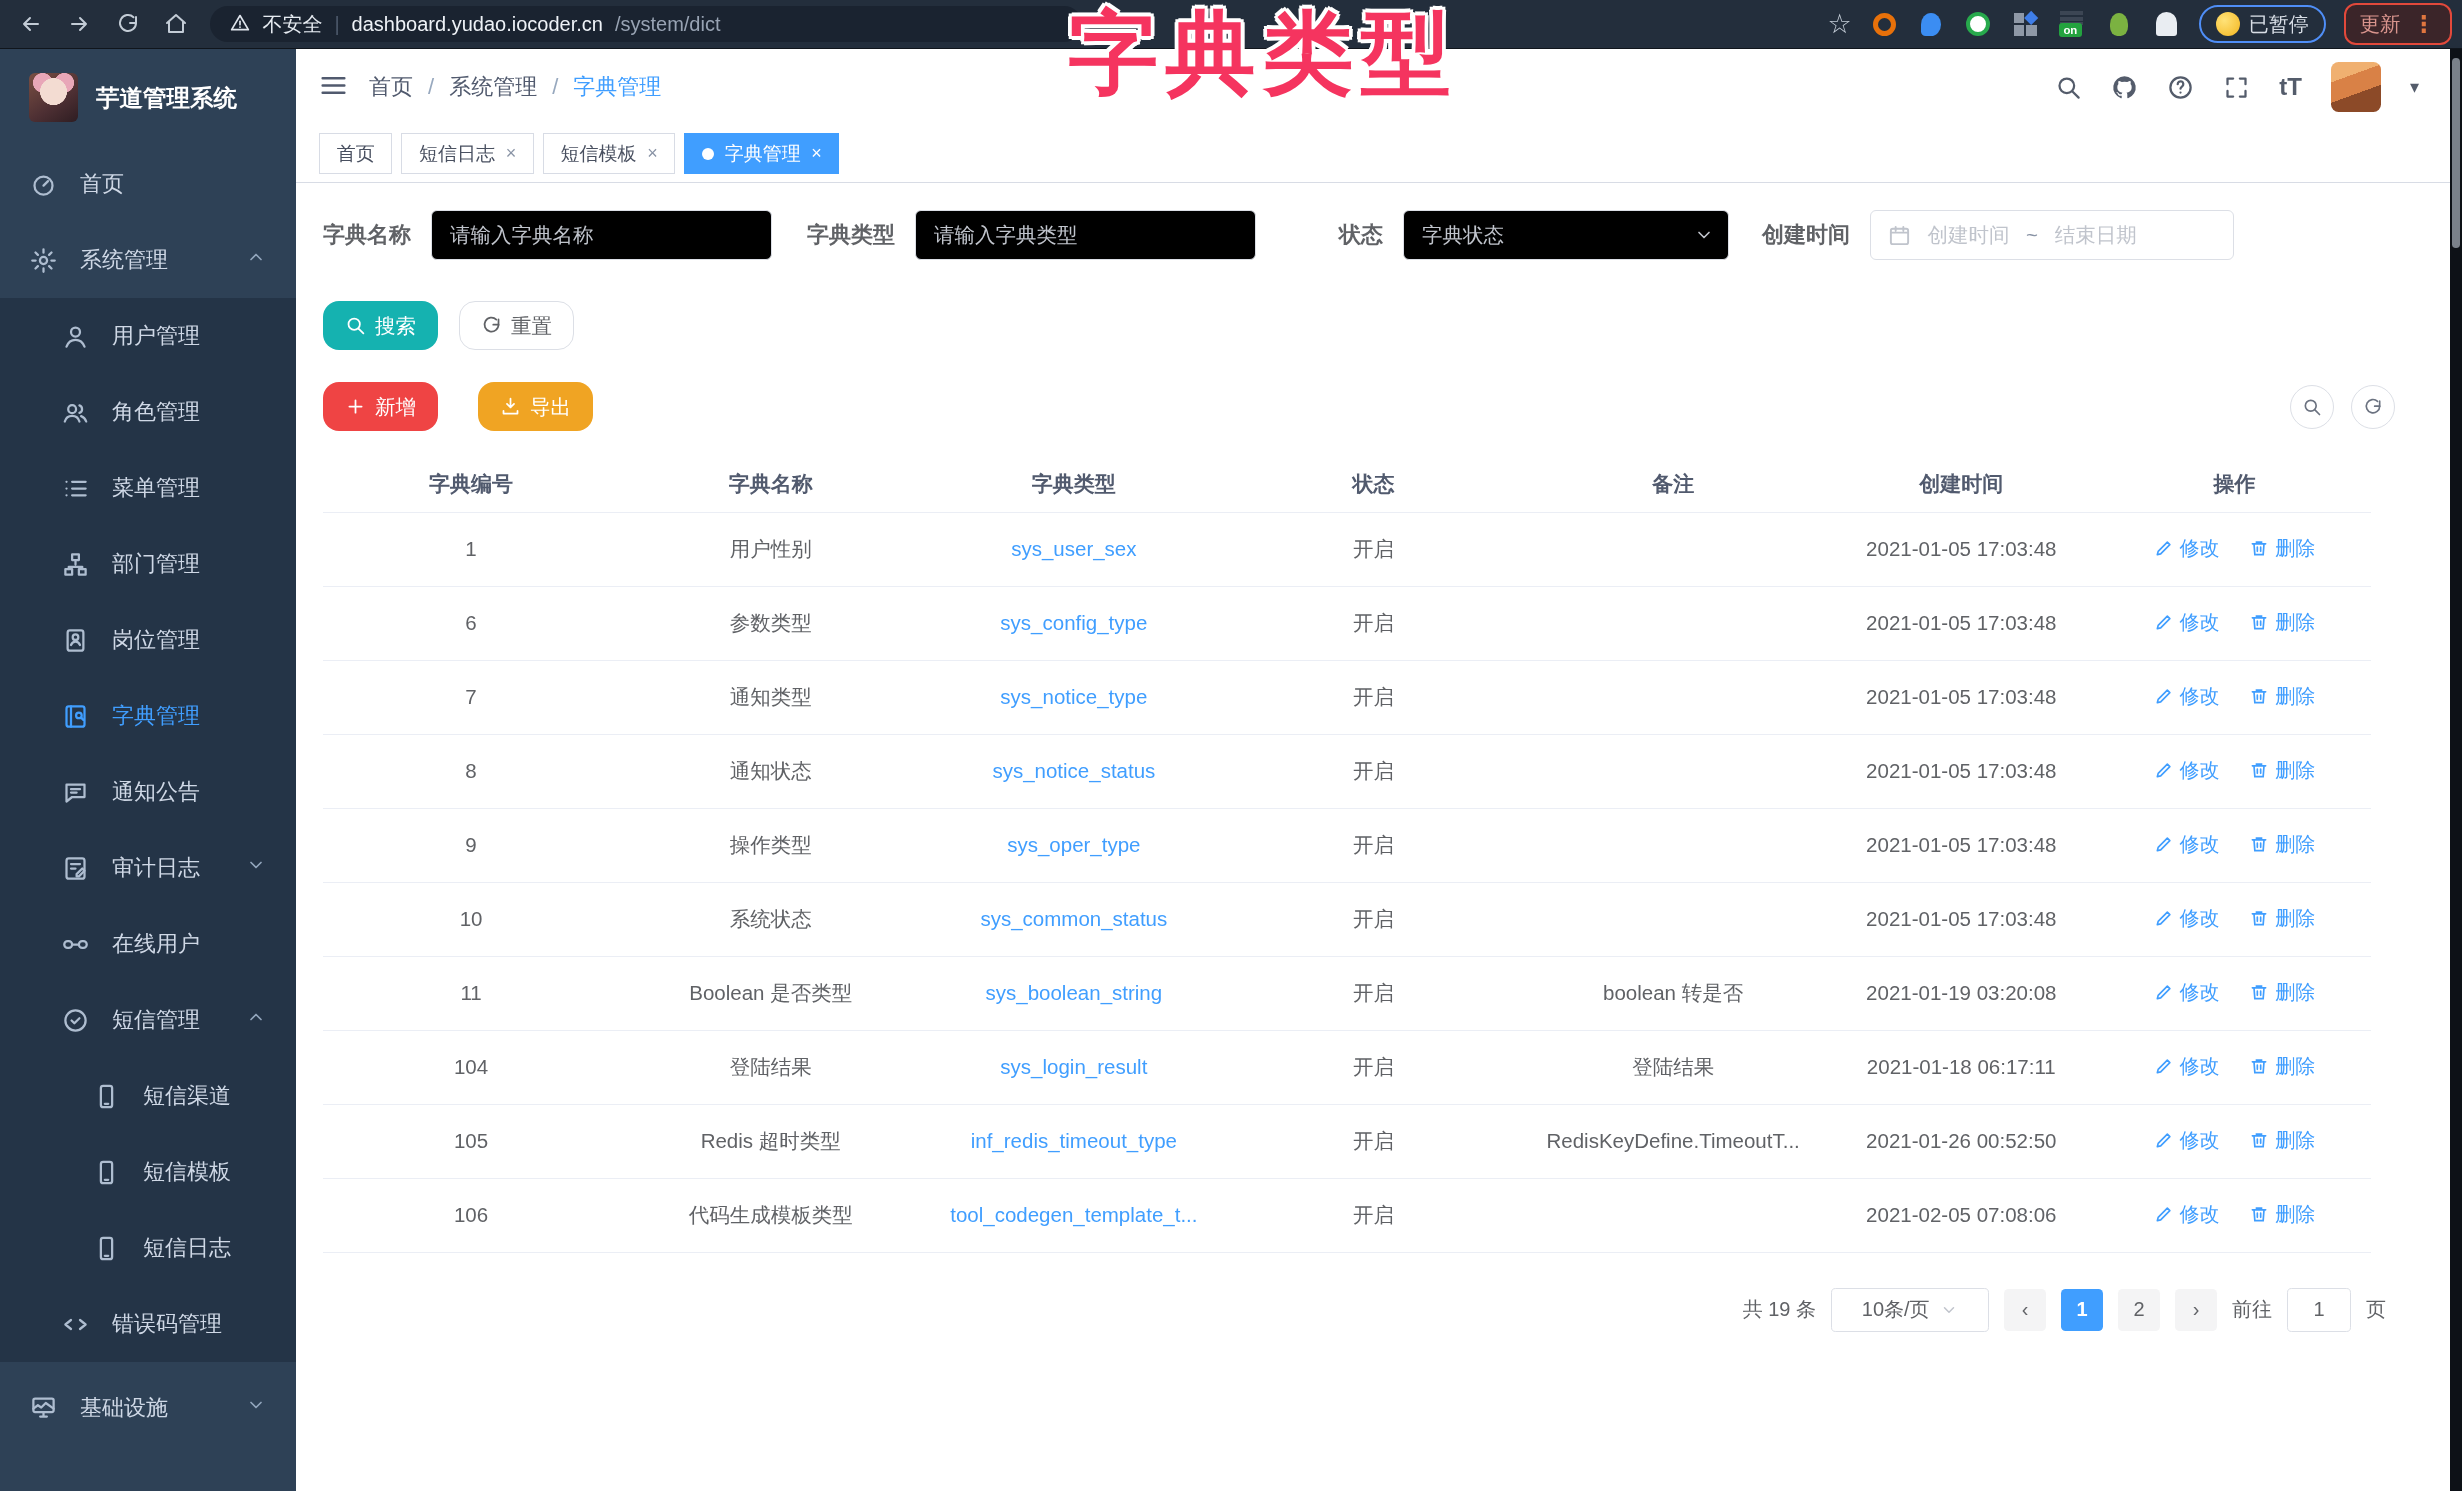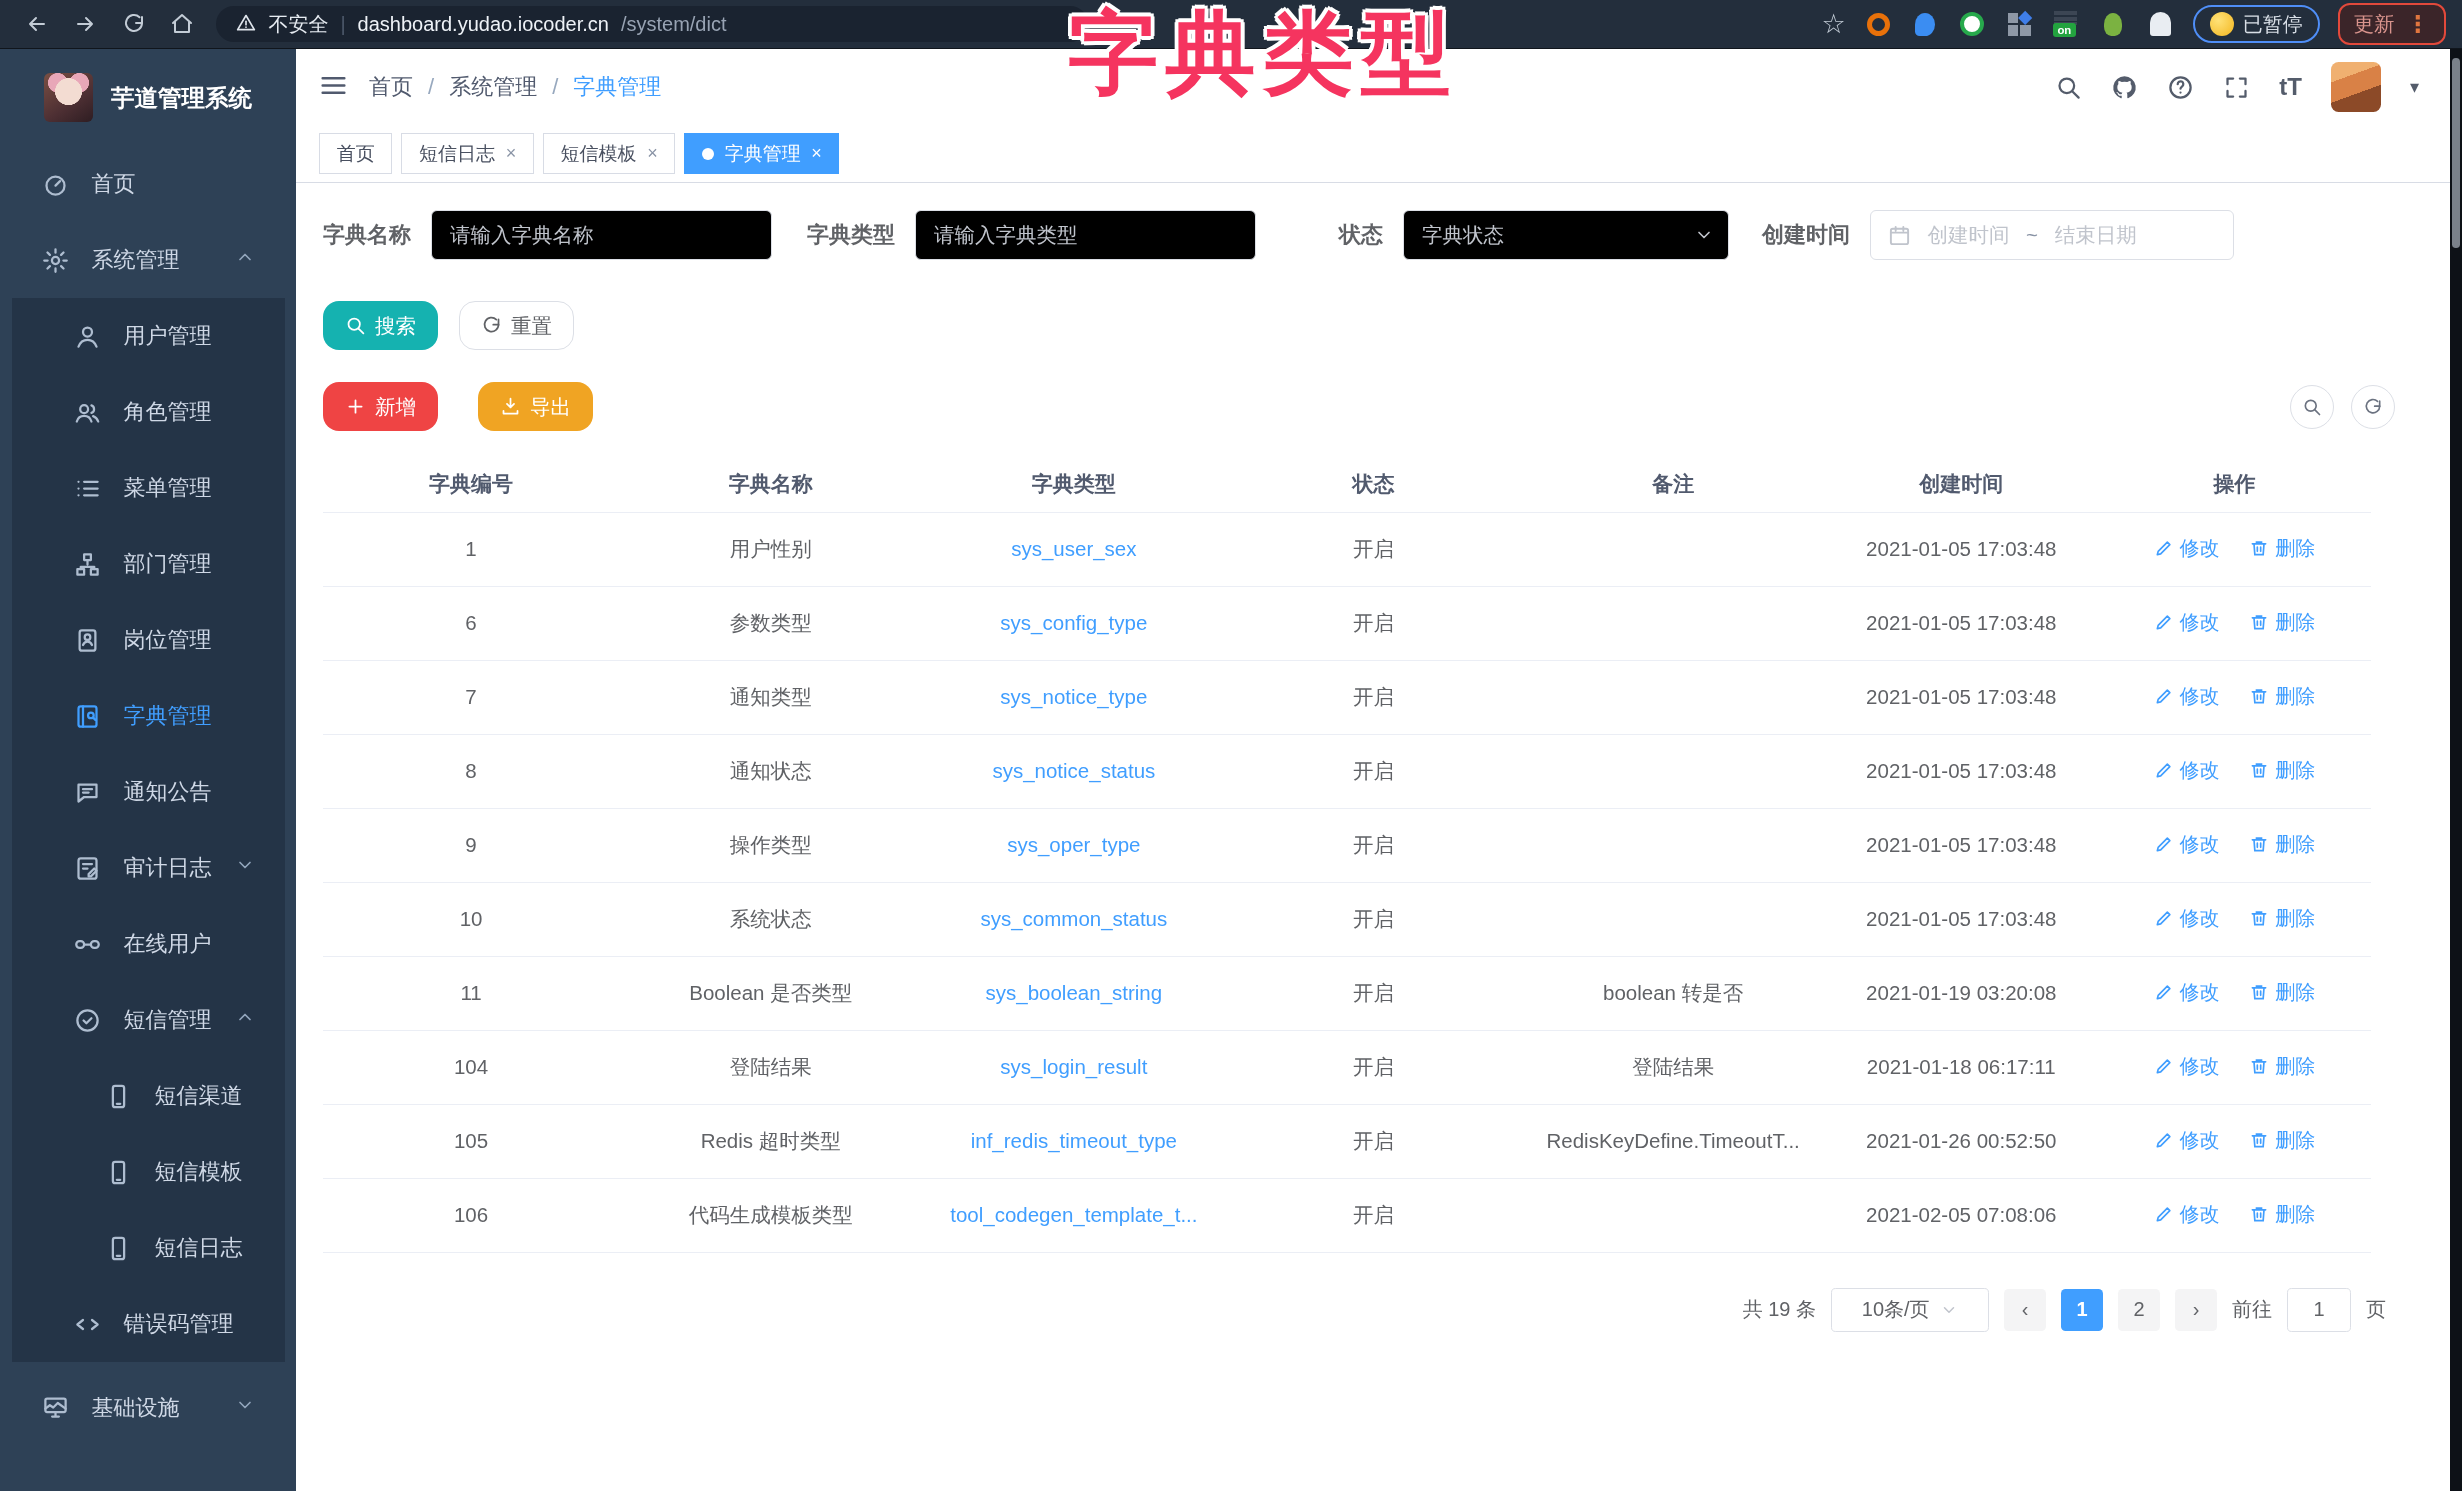--- a/index.html
+++ b/index.html
@@ -2,21 +2,21 @@
 <html style="font-size:12px"><head>
 <meta charset="utf-8">
 <style>
   * { box-sizing: border-box; margin: 0; padding: 0; }
   html,body { width:2462px; height:1491px; }
   body { font-family:"Liberation Sans","DejaVu Sans",sans-serif; background:#fff; overflow:hidden; }
   .stage { position:relative; width:2462px; height:1491px; overflow:hidden; }
 
   
   .browser-bar { height:49px; background:#232e3c; border-bottom:1.5px solid #10151c;
-    display:flex; align-items:center; padding:0 16px; gap:7.6px; position:relative; z-index:5; }
+    display:flex; align-items:center; padding:0 10px; gap:7.6px; position:relative; z-index:5; }
   .bicon { width:41px; height:36px; display:flex; align-items:center; justify-content:center; color:#c3ccd6; flex-shrink:0; }
   .bicon svg { width:24px; height:24px; }
   .address-pill { width:872px; height:36px; background:#1a2330; border-radius:20px;
     display:flex; align-items:center; gap:12px; padding:0 20px; margin-left:6px; flex-shrink:0; }
   .warn-icon svg { width:20px; height:20px; color:#dfe5ec; }
   .warn-label { color:#e6ebf1; font-size:20px; }
   .addr-div { color:#4c586a; font-size:20px; }
   .url-host { color:#eef2f7; font-size:20px; }
   .url-path { color:#98a3b3; font-size:20px; }
   .chrome-right { margin-left:auto; display:flex; align-items:center; gap:18px; }
@@ -39,21 +39,21 @@
      padding:3.8px 15px; color:#d8dee6; font-size:20px; }
   .emoji-face { width:24px; height:24px; border-radius:50%; background:radial-gradient(circle at 35% 35%,#ffe278,#f3b61f); }
   .update-group { display:flex; align-items:center; gap:12px; border:2.3px solid #e2493b; background:#3b2529;
      border-radius:12px; padding:4.6px 13.7px; color:#d9948d; font-size:20.5px; }
   .menu-dots { color:#e0763f; font-size:23px; font-weight:bold; letter-spacing:0.8px; }
 
   
   .app { display:flex; height:1443px; }
 
   
-  .sidebar { width:296px; background:#2e4156; flex-shrink:0; display:flex; flex-direction:column; overflow:hidden;align-items:center; }
+  .sidebar { width:296px; background:#2e4156; flex-shrink:0; display:flex; flex-direction:column; overflow:hidden; }
   .logo-row { height:97px; display:flex; align-items:center; gap:18px; padding:0 29px; flex-shrink:0; }
   .logo-img { width:49px; height:49px; border-radius:6px; flex-shrink:0;
      background:radial-gradient(circle at 50% 38%,#f3dcd2 0 34%,transparent 35%),
                 radial-gradient(circle at 28% 20%,#e8a7b8 0 18%,transparent 19%),
                 radial-gradient(circle at 72% 20%,#e8a7b8 0 18%,transparent 19%),
                 linear-gradient(145deg,#7a4f43,#4d2f33 60%,#2e1d22); }
   .app-title { color:#ffffff; font-size:23.5px; font-weight:bold; white-space:nowrap; }
   .menu { flex:1; display:flex; flex-direction:column; }
   .menu-item { height:76px; display:flex; align-items:center; gap:23px; padding:0 30px;
      font-size:22px; color:#cfd8e6; cursor:pointer; flex-shrink:0; }

